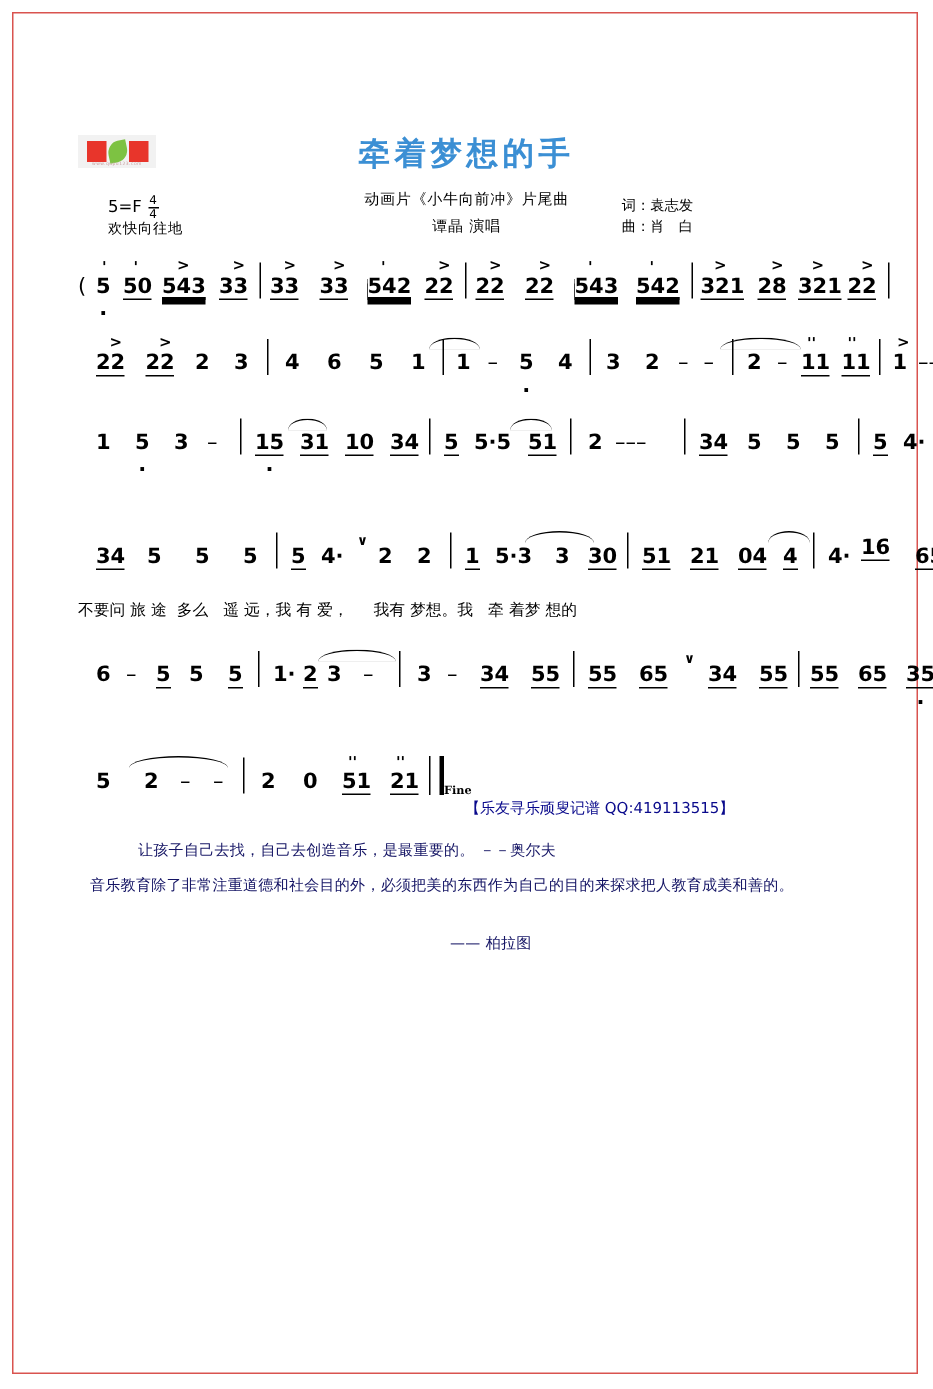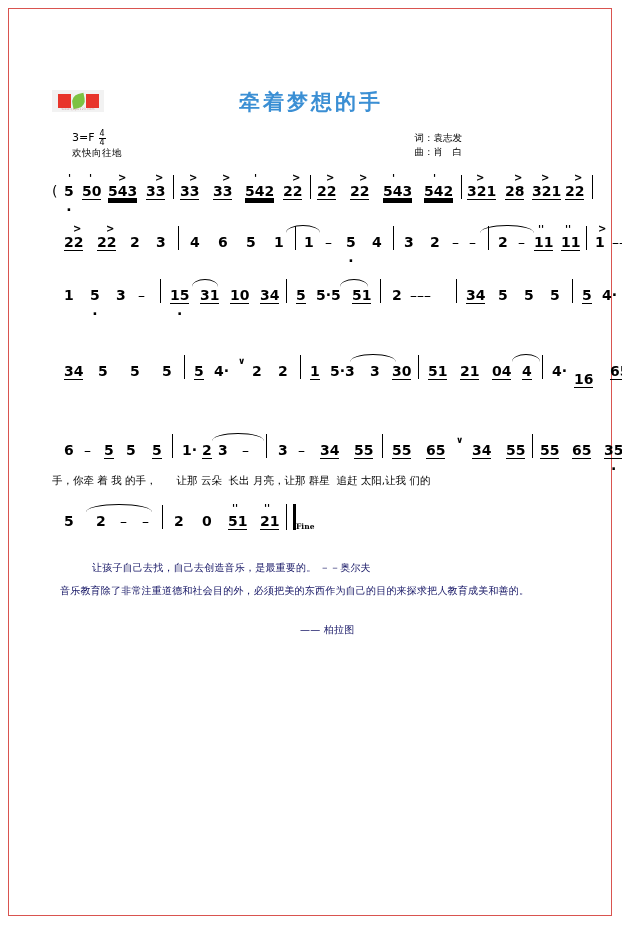--- a/index.html
+++ b/index.html
@@ -136,24 +136,26 @@
 <div class="sheet">
 
   <div class="logo">
     <span class="blk"></span>
     <span class="leaf"></span>
     <span class="blk"></span>
     <span class="cap">www.qupu123.com</span>
   </div>
 
   <div class="title">牵着梦想的手</div>
+  <div class="subtitle1">动画片《小牛向前冲》片尾曲</div>
+  <div class="subtitle2">谭晶 演唱</div>
 
   <div class="keybox">
     <div class="keyrow">
-      <span>3=F</span>
+      <span>5=F</span>
       <span class="meter">
         <span class="num">4</span>
         <span>4</span>
       </span>
     </div>
     <div class="tempo">欢快向往地</div>
   </div>
 
   <div class="credits">
     <div>词：袁志发</div>
@@ -293,25 +295,26 @@
       <span class="tok" style="left:318px; top:6px">3</span>
       <span class="tok ul1" style="left:340px; top:6px">30</span>
       <span class="bar" style="left:366px"></span>
       <span class="tok ul1" style="left:376px; top:6px">51</span>
       <span class="tok ul1" style="left:408px; top:6px">21</span>
       <span class="tok ul1" style="left:440px; top:6px">04</span>
       <span class="slur" style="left:460px; top:-4px; width:28px"></span>
       <span class="tok ul1" style="left:470px; top:6px">4</span>
       <span class="bar" style="left:490px"></span>
       <span class="tok" style="left:500px; top:6px">4·</span>
-      <span class="tok ul1" style="left:522px; top:14px">16</span>
+      <span class="tok ul1" style="left:522px; top:0">16</span>
       <span class="tok ul1" style="left:558px; top:6px">65</span>
 
     </div>
   </div>
+  <div class="lyric" style="top:400px">不要问 旅 途  多么   遥 远，我 有 爱，     我有 梦想。我   牵 着梦 想的</div>
 
   <div class="stave" style="top:437px">
     <div class="notes">
       <span class="tok" style="left:12px; top:6px">6</span>
       <span class="tok thin" style="left:32px; top:6px">–</span>
       <span class="tok ul1" style="left:52px; top:6px">5</span>
       <span class="tok" style="left:74px; top:6px">5</span>
       <span class="tok ul1" style="left:100px; top:6px">5</span>
       <span class="bar" style="left:120px"></span>
       <span class="tok" style="left:130px; top:6px">1·</span>
@@ -330,39 +333,39 @@
       <span class="vmark" style="left:404px; top:-2px">∨</span>
       <span class="tok ul1" style="left:420px; top:6px">34</span>
       <span class="tok ul1" style="left:454px; top:6px">55</span>
       <span class="bar" style="left:480px"></span>
       <span class="tok ul1" style="left:488px; top:6px">55</span>
       <span class="tok ul1" style="left:520px; top:6px">65</span>
       <span class="tok ul1 dot-below" style="left:552px; top:6px">35</span>
 
     </div>
   </div>
-  <div class="lyric" style="top:474px">手，你牵 着 我 的手，      让那 云朵  长出 月亮，让那 群星  追赶 太阳,让我 们的</div>
 
   <div class="stave" style="top:508px">
     <div class="notes">
       <span class="tok" style="left:12px; top:6px">5</span>
       <span class="slur" style="left:34px; top:-4px; width:66px"></span>
       <span class="tok" style="left:44px; top:6px">2</span>
       <span class="tok thin" style="left:68px; top:6px">–</span>
       <span class="tok thin" style="left:90px; top:6px">–</span>
       <span class="bar" style="left:110px"></span>
       <span class="tok" style="left:122px; top:6px">2</span>
       <span class="tok" style="left:150px; top:6px">0</span>
       <span class="accent" style="left:180px; top:-5px">''</span>
       <span class="tok ul1" style="left:176px; top:6px">51</span>
       <span class="accent" style="left:212px; top:-5px">''</span>
       <span class="tok ul1" style="left:208px; top:6px">21</span>
       <span class="endbar" style="left:234px"></span>
       <span class="fine" style="left:244px; top:14px">Fine</span>
     </div>
   </div>
 
+  <div class="watermark">【乐友寻乐顽叟记谱 QQ:419113515】</div>
 
   <div class="quote q1">让孩子自己去找，自己去创造音乐，是最重要的。 －－奥尔夫</div>
   <div class="quote q2">音乐教育除了非常注重道德和社会目的外，必须把美的东西作为自己的目的来探求把人教育成美和善的。</div>
   <div class="quote q3">—— 柏拉图</div>
 
 </div>
 
 </body></html>

